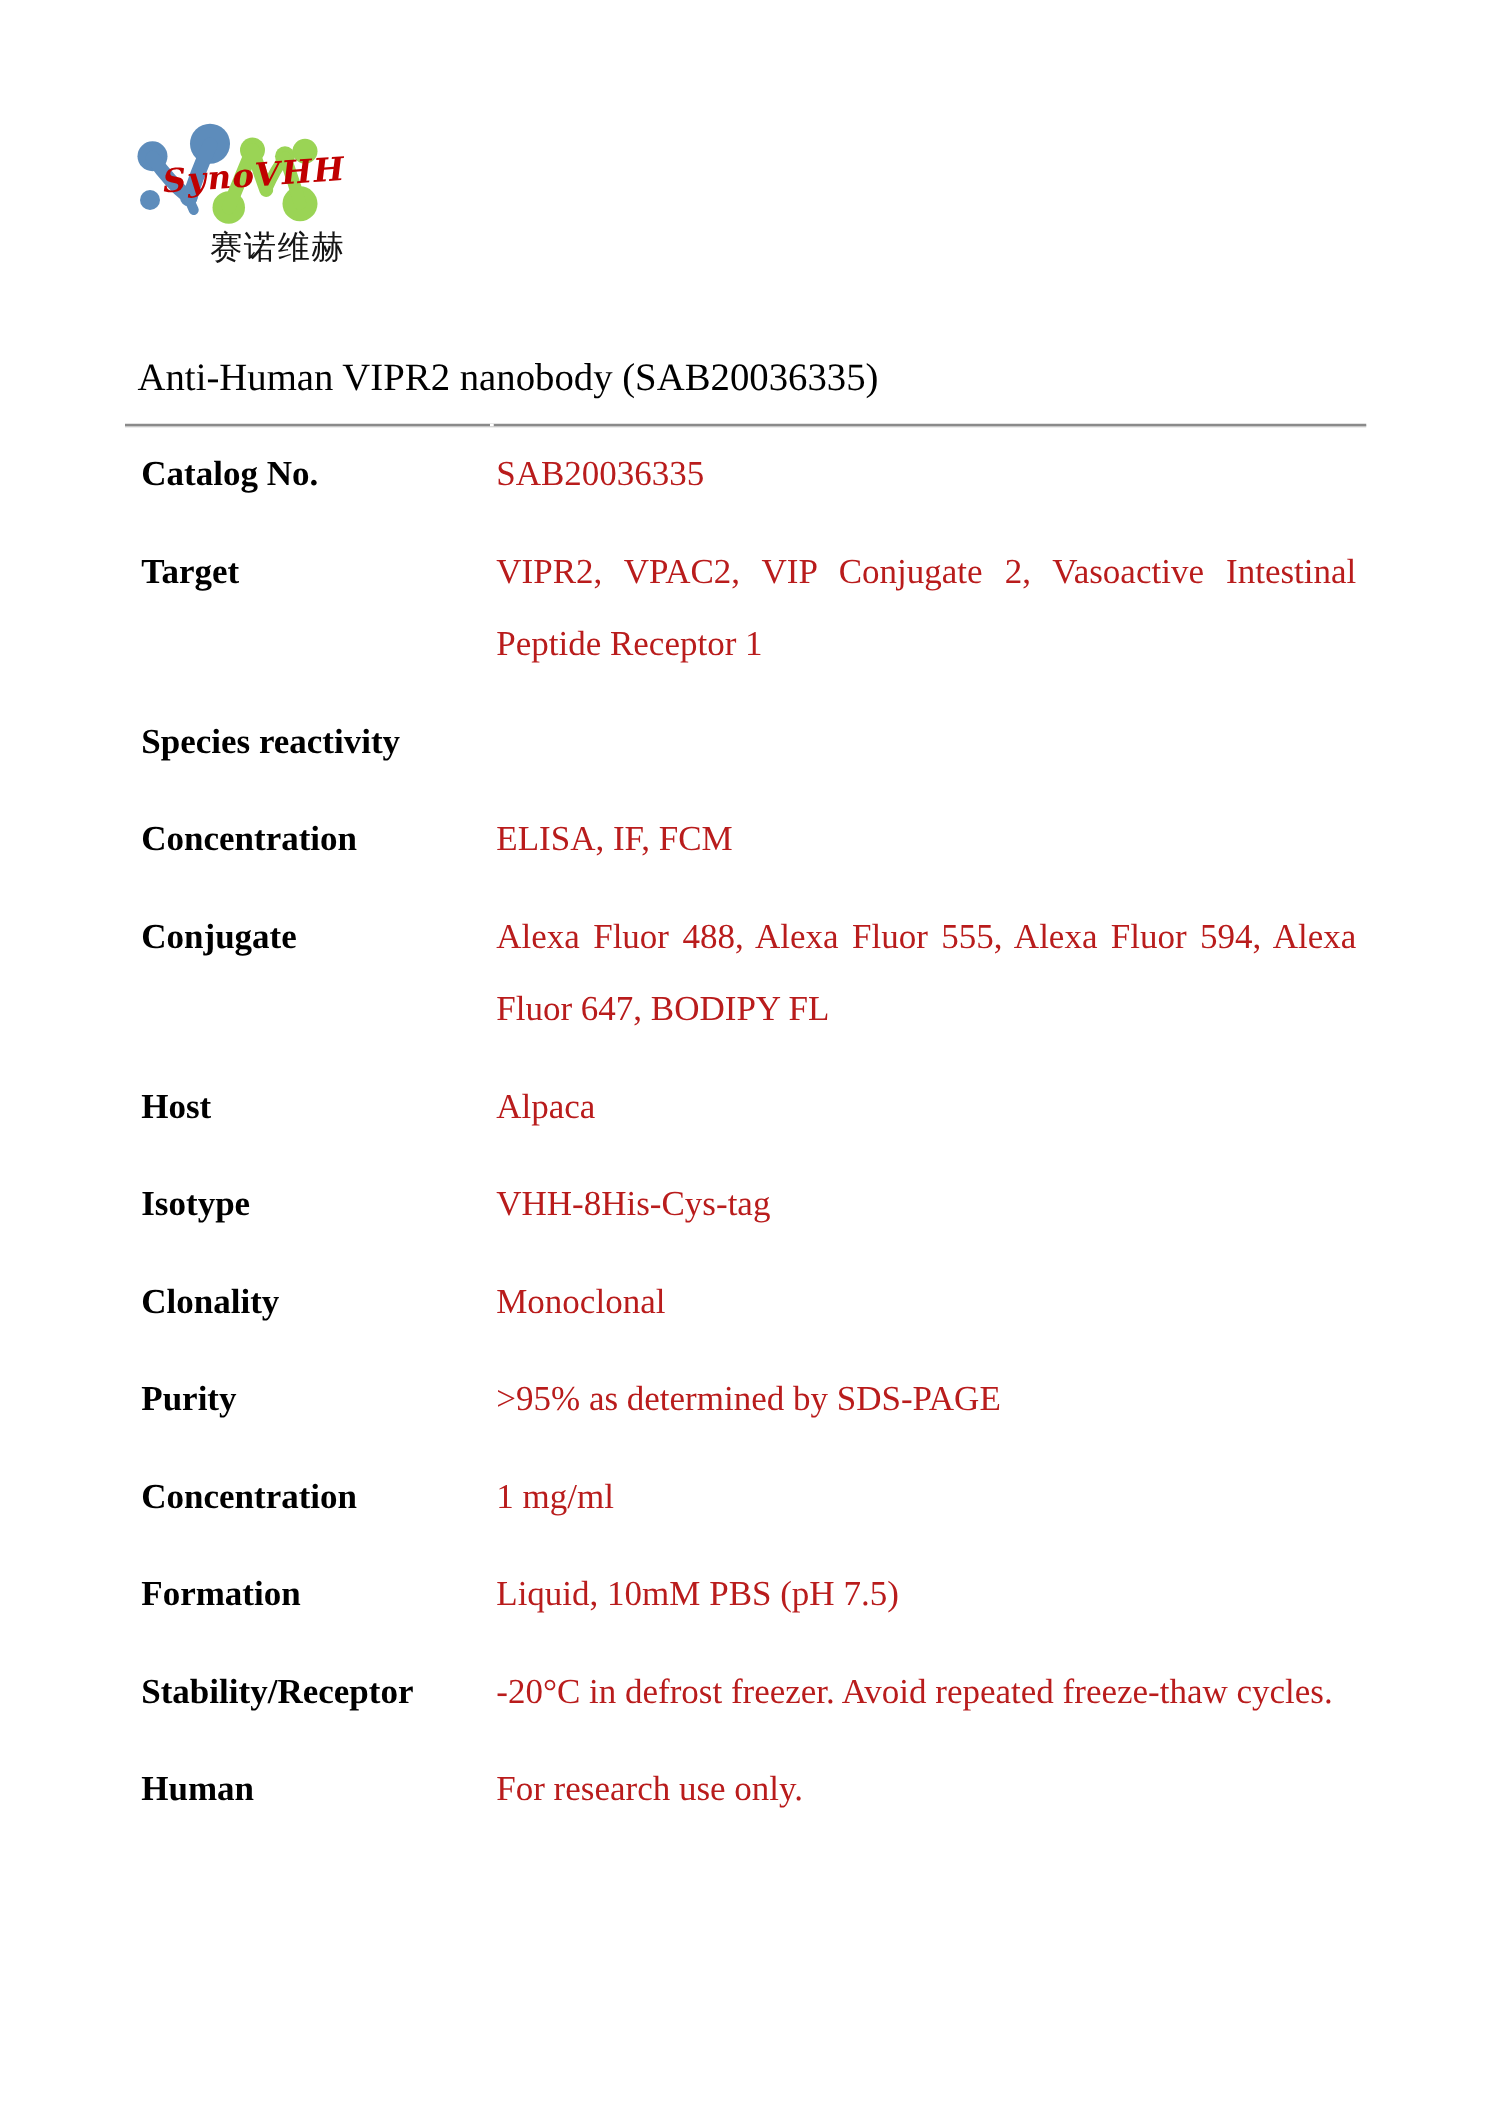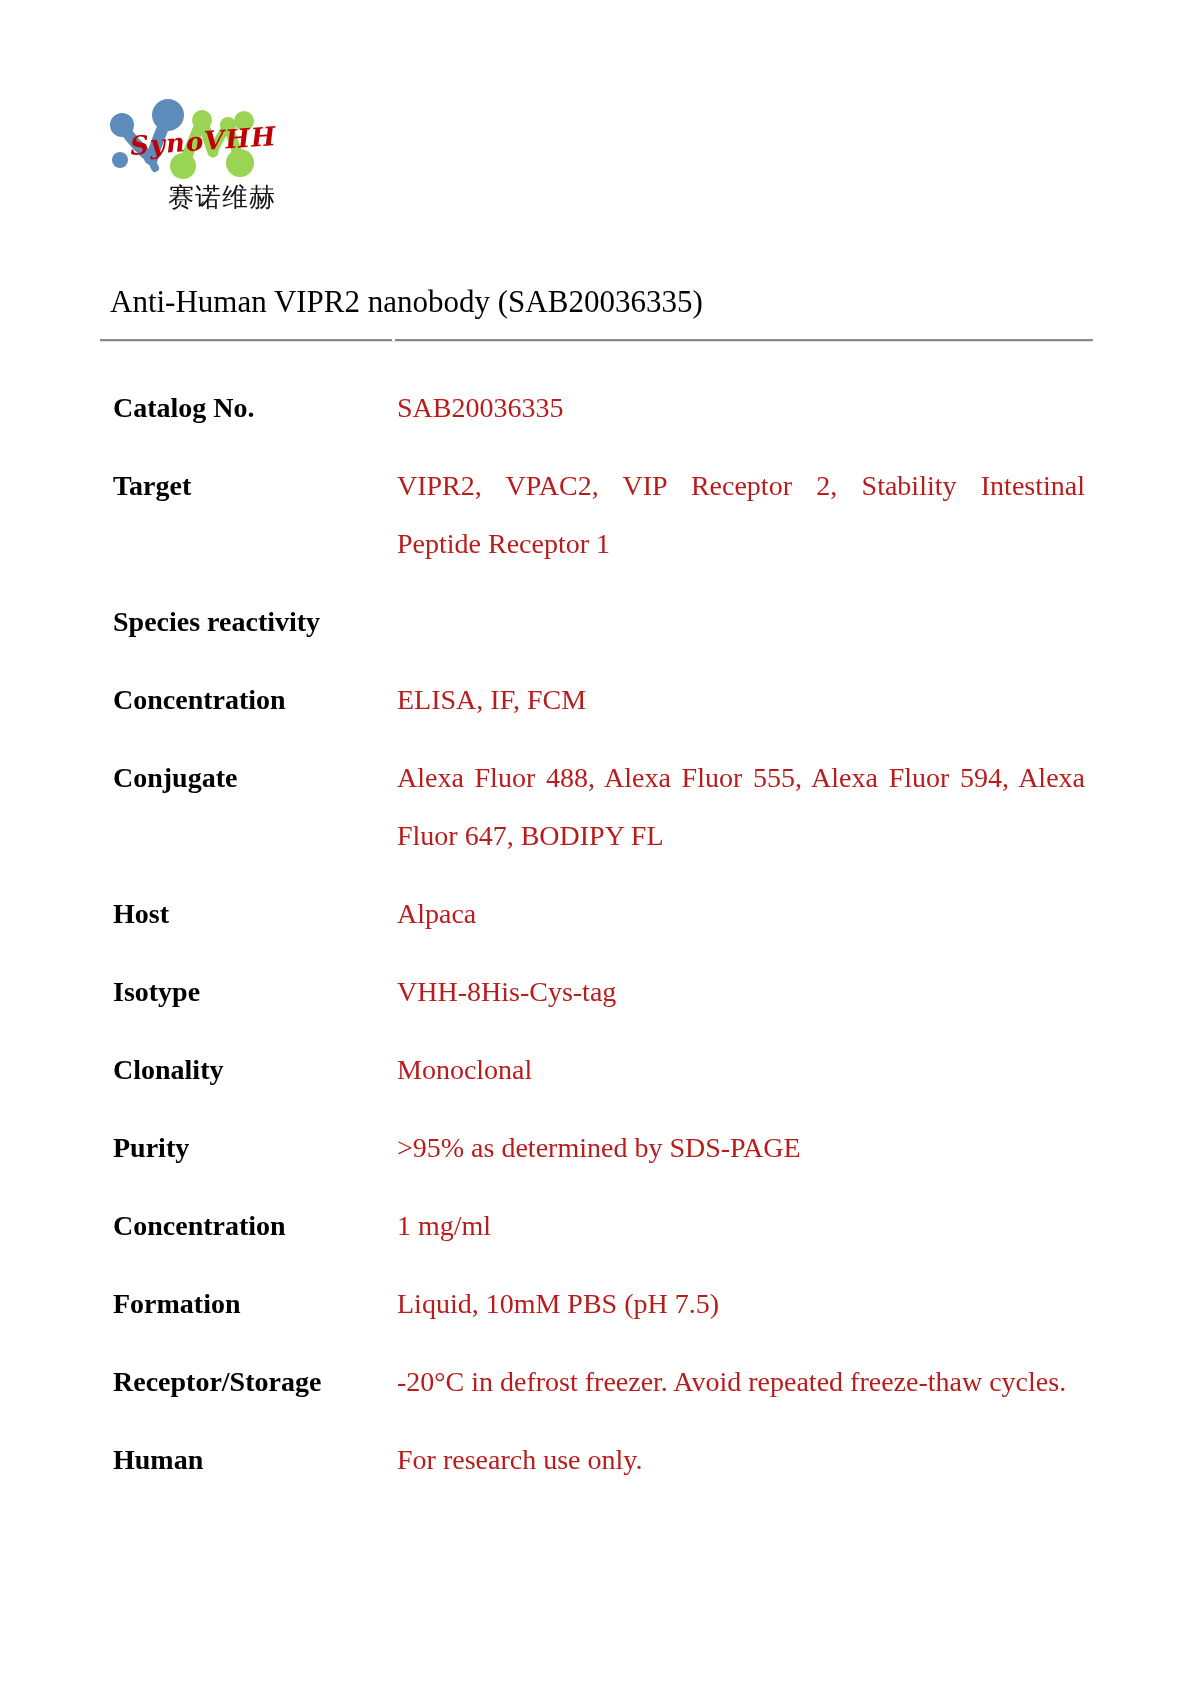--- a/index.html
+++ b/index.html
@@ -56,21 +56,20 @@
     content: ""; position: absolute; left: 292px; top: 0;
     width: 3px; height: 2px; background: #ffffff;
   }
 
   
   .spec-table {
     position: absolute; left: 100px; top: 341px;
     width: 993px;
     font-size: 28px;
     line-height: 58px;
-    margin-top: 28px;
   }
   .row { display: flex; padding: 10px 0; }
   .label {
     flex: none; width: 297px;
     padding-left: 13px; box-sizing: border-box;
     font-weight: bold;
     color: #000;
   }
   .value { flex: 1; padding-right: 8px; color: #b91c1c; }
   .vline { text-align: left; }
@@ -117,21 +116,21 @@
   <div class="spec-table">
       <div class="row">
         <div class="label">Catalog No.</div>
         <div class="value">
           <div class="vline">SAB20036335</div>
         </div>
       </div>
       <div class="row">
         <div class="label">Target</div>
         <div class="value">
-          <div class="vline just">VIPR2, VPAC2, VIP Receptor 2, Stability Intestinal</div>
+          <div class="vline just">VIPR2, VPAC2, VIP Conjugate 2, Vasoactive Intestinal</div>
           <div class="vline">Peptide Receptor 1</div>
         </div>
       </div>
       <div class="row">
         <div class="label">Species reactivity</div>
       </div>
       <div class="row">
         <div class="label">Concentration</div>
         <div class="value">
           <div class="vline">ELISA, IF, FCM</div>
@@ -174,21 +173,21 @@
           <div class="vline">1 mg/ml</div>
         </div>
       </div>
       <div class="row">
         <div class="label">Formation</div>
         <div class="value">
           <div class="vline">Liquid, 10mM PBS (pH 7.5)</div>
         </div>
       </div>
       <div class="row">
-        <div class="label">Receptor/Storage</div>
+        <div class="label">Stability/Receptor</div>
         <div class="value">
           <div class="vline">-20°C in defrost freezer. Avoid repeated freeze-thaw cycles.</div>
         </div>
       </div>
       <div class="row">
         <div class="label">Human</div>
         <div class="value">
           <div class="vline">For research use only.</div>
         </div>
       </div>

